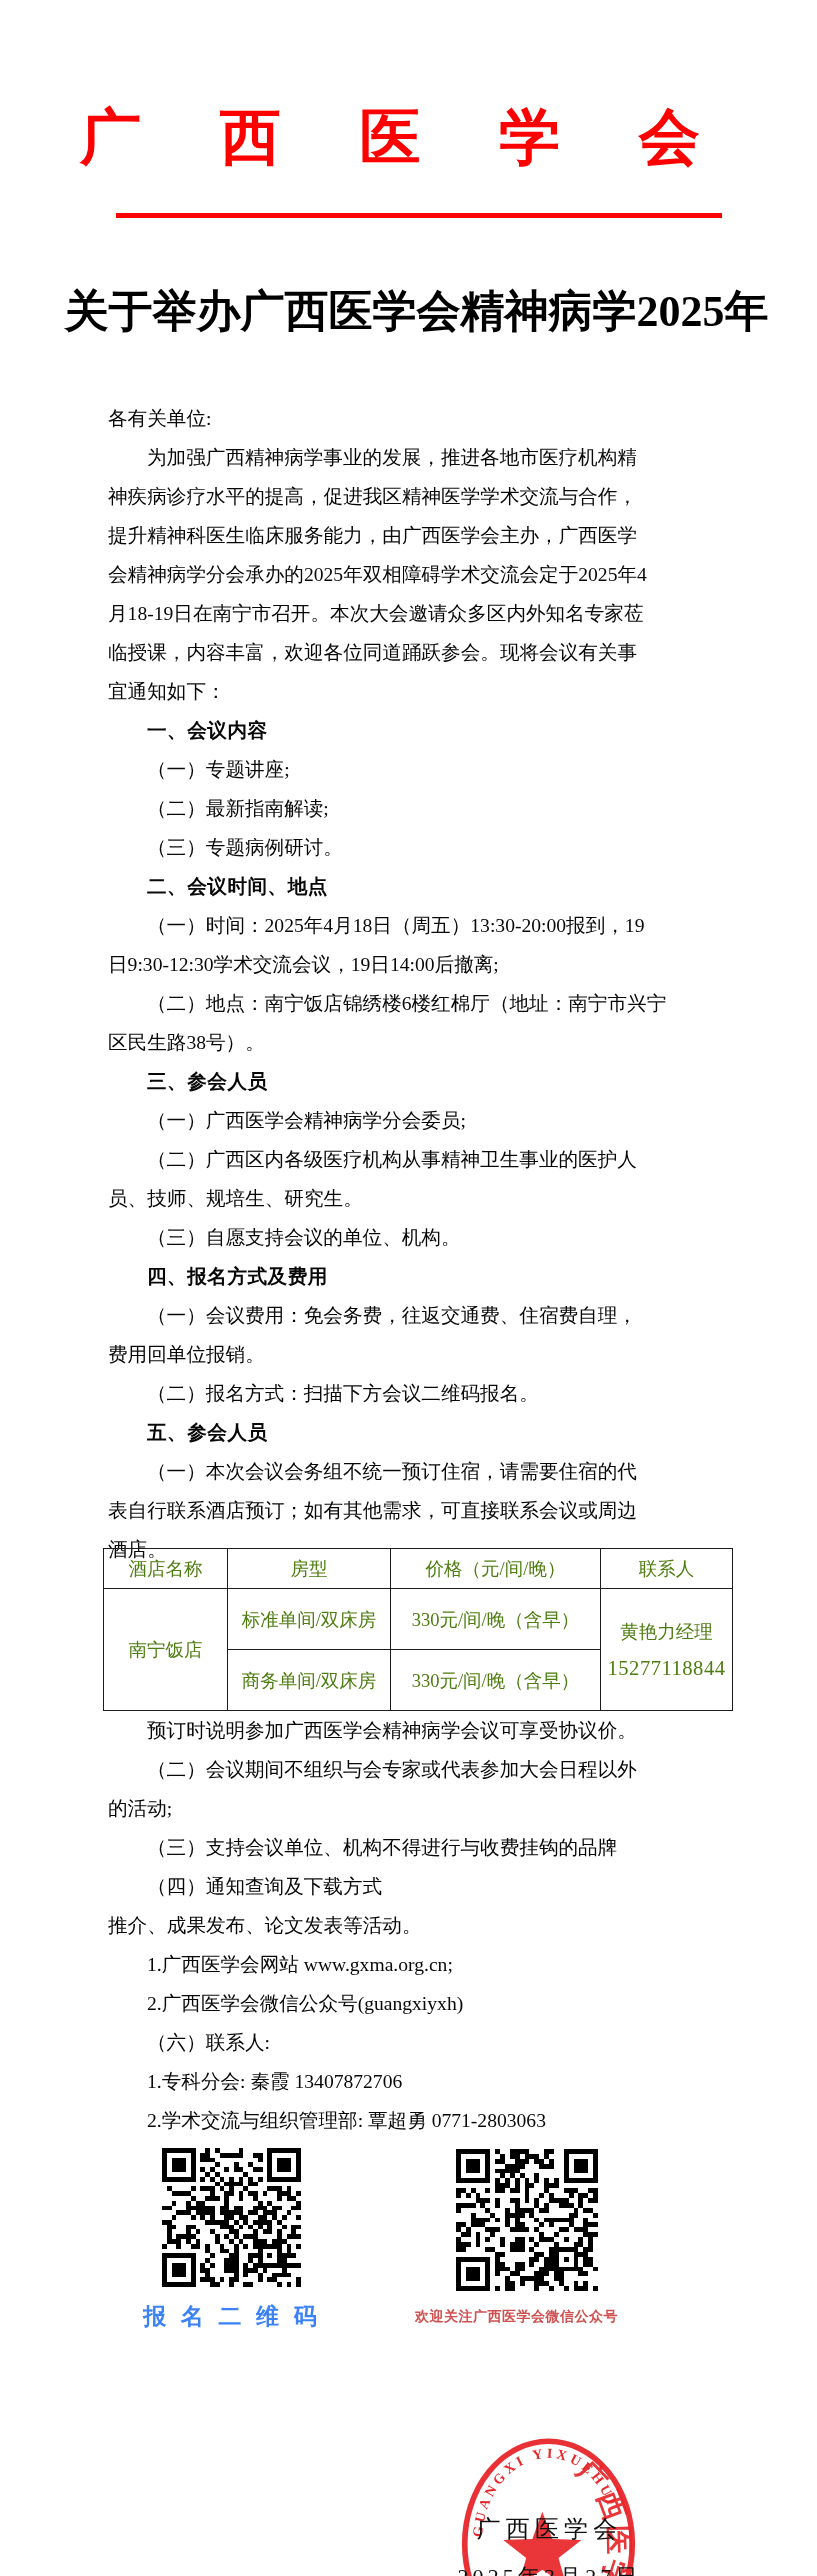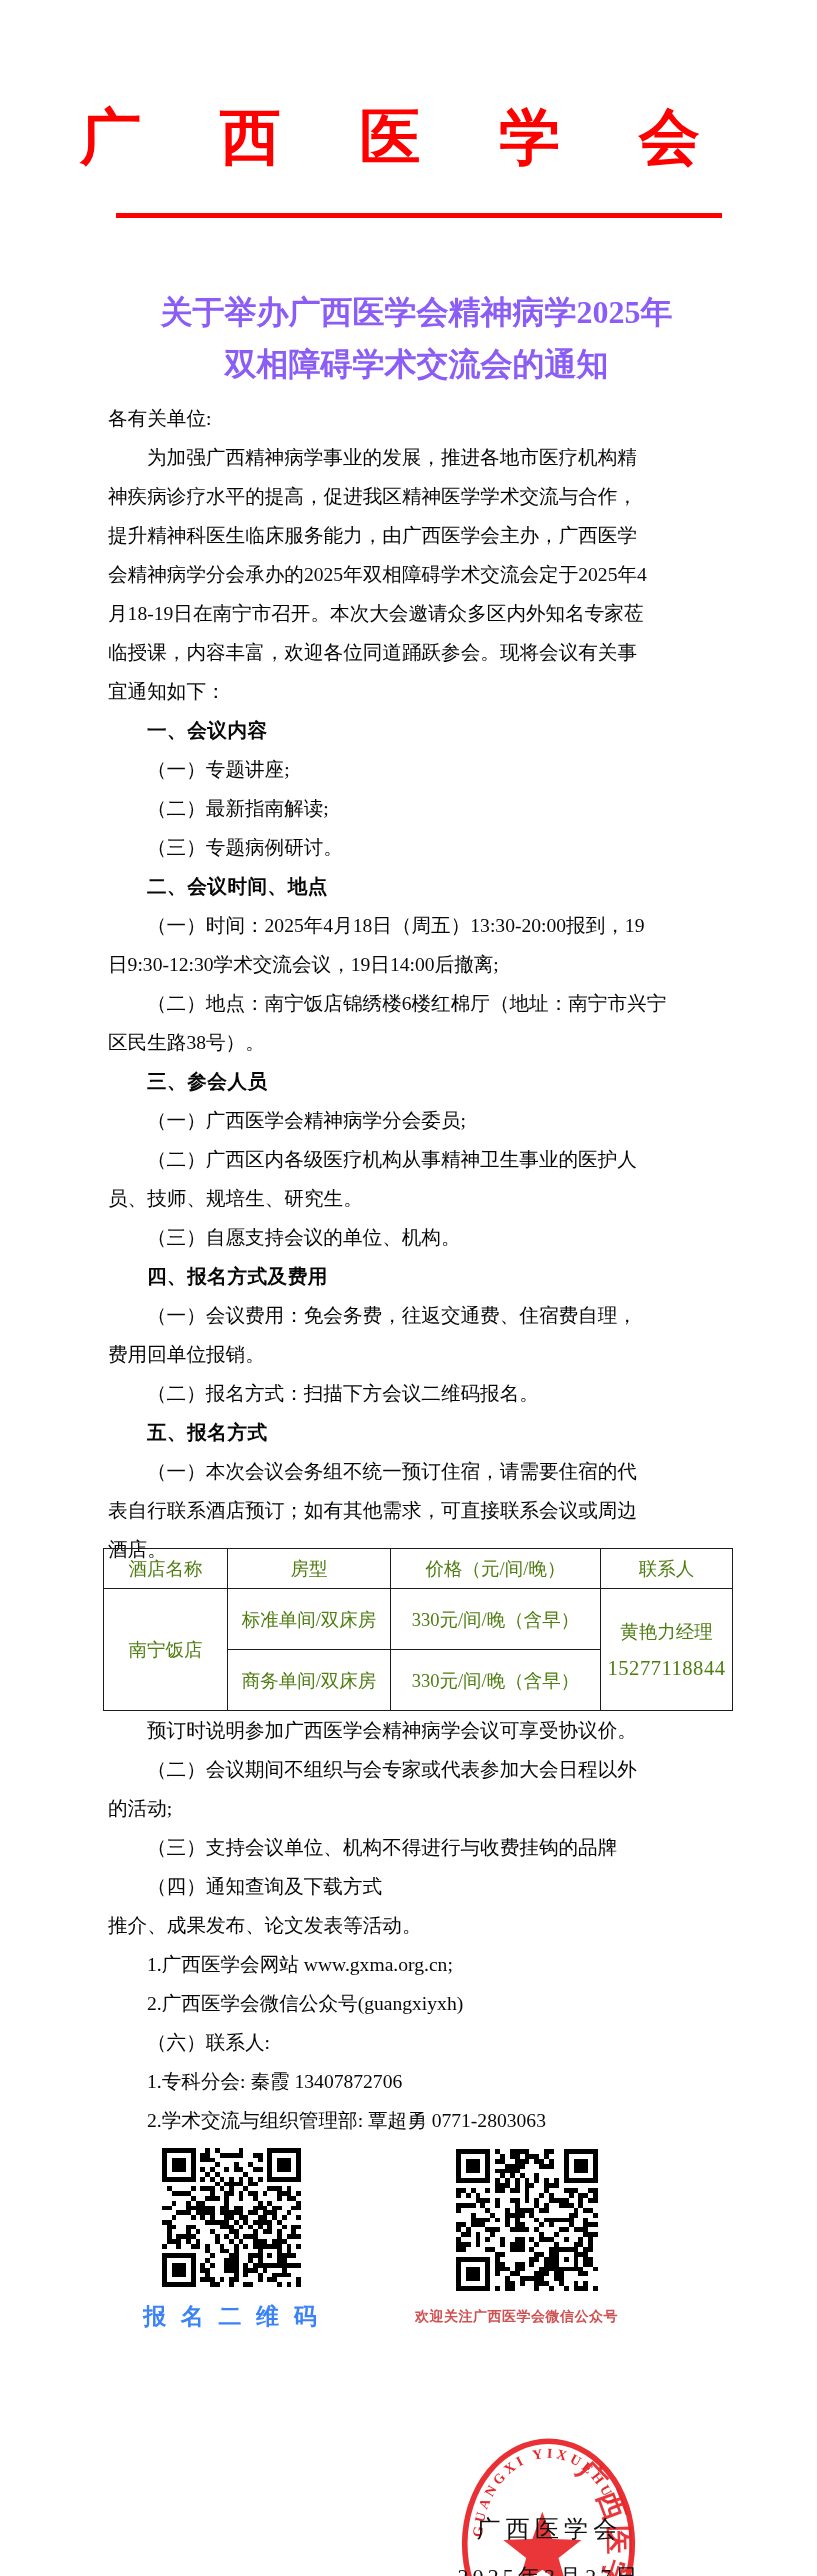--- a/index.html
+++ b/index.html
@@ -21,23 +21,23 @@
     color:#fe0000;
     font-family:Liberation Serif, serif;
     white-space:nowrap;
   }
   .red-rule{
     position:absolute;left:116px;top:213px;width:606px;height:5.2px;
     background:#fe0000;
   }
   .doc-title{
     position:absolute;left:48px;top:286px;width:737px;
-    text-align:center;font-weight:700;font-size:32px;line-height:52px;
+    text-align:center;font-weight:700;font-size:44px;line-height:52px;
     font-family:"Liberation Serif","DejaVu Serif",serif;
-    color:#8b5cf6;
+    color:#000000;
   }
   
   .body-lines{
     position:absolute;left:108px;width:629px;
     font-size:19.6px;color:#080808;
   }
   #body1{top:399px;}
   #body2{top:1711px;}
   .bline{height:39px;line-height:39px;white-space:nowrap;}
   .bline.ind{padding-left:39px;}
@@ -88,21 +88,20 @@
 </head>
 <body>
 
 <div class="page">
 
   <div class="org-title">广 西 医 学 会</div>
   <div class="red-rule"></div>
 
   <div class="doc-title">
     <div>关于举办广西医学会精神病学2025年</div>
-    <div>双相障碍学术交流会的通知</div>
   </div>
 
   <div class="body-lines" id="body1">
       <div class="bline">各有关单位:</div>
       <div class="bline ind">为加强广西精神病学事业的发展，推进各地市医疗机构精</div>
       <div class="bline">神疾病诊疗水平的提高，促进我区精神医学学术交流与合作，</div>
       <div class="bline">提升精神科医生临床服务能力，由广西医学会主办，广西医学</div>
       <div class="bline">会精神病学分会承办的2025年双相障碍学术交流会定于2025年4</div>
       <div class="bline">月18-19日在南宁市召开。本次大会邀请众多区内外知名专家莅</div>
       <div class="bline">临授课，内容丰富，欢迎各位同道踊跃参会。现将会议有关事</div>
@@ -118,21 +117,21 @@
       <div class="bline">区民生路38号）。</div>
       <div class="bline ind hd">三、参会人员</div>
       <div class="bline ind">（一）广西医学会精神病学分会委员;</div>
       <div class="bline ind">（二）广西区内各级医疗机构从事精神卫生事业的医护人</div>
       <div class="bline">员、技师、规培生、研究生。</div>
       <div class="bline ind">（三）自愿支持会议的单位、机构。</div>
       <div class="bline ind hd">四、报名方式及费用</div>
       <div class="bline ind">（一）会议费用：免会务费，往返交通费、住宿费自理，</div>
       <div class="bline">费用回单位报销。</div>
       <div class="bline ind">（二）报名方式：扫描下方会议二维码报名。</div>
-      <div class="bline ind hd">五、报名方式</div>
+      <div class="bline ind hd">五、参会人员</div>
       <div class="bline ind">（一）本次会议会务组不统一预订住宿，请需要住宿的代</div>
       <div class="bline">表自行联系酒店预订；如有其他需求，可直接联系会议或周边</div>
       <div class="bline">酒店。</div>
     </div>
 
   <table class="hotel-table">
     <colgroup>
       <col style="width:124px">
         <col style="width:163px">
         <col style="width:210px">

